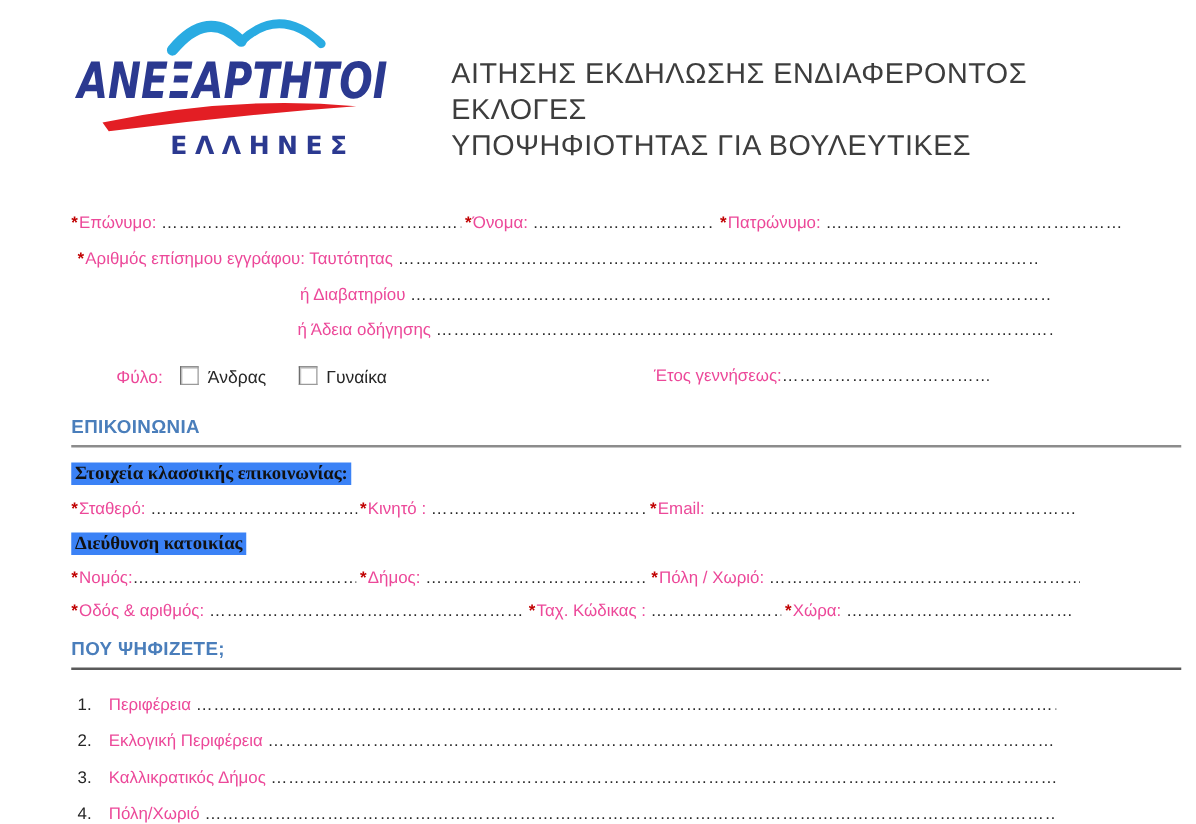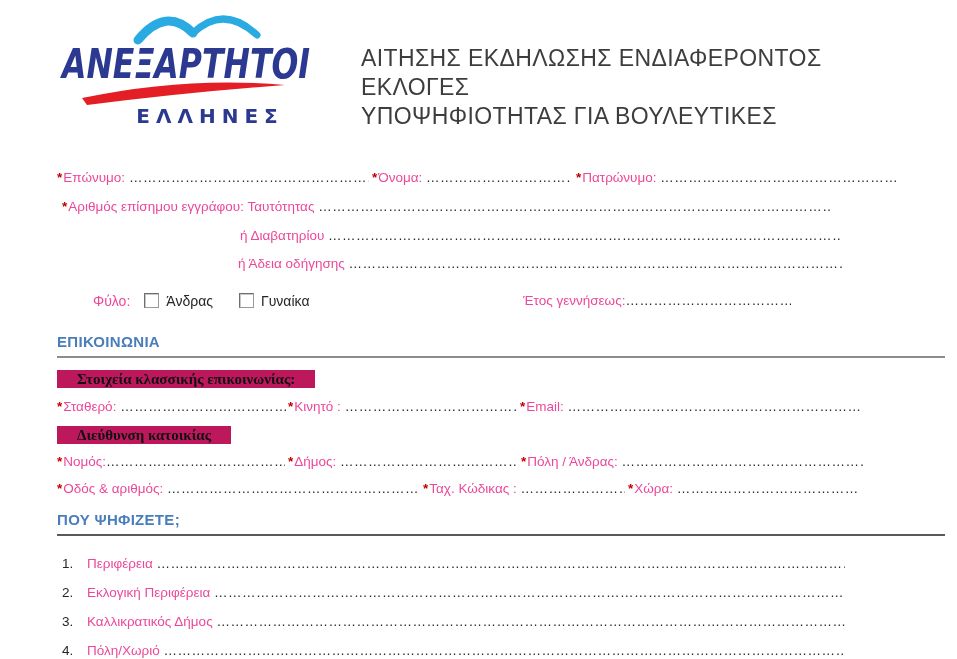--- a/index.html
+++ b/index.html
@@ -15,21 +15,21 @@
   .field{position:absolute;top:0;white-space:nowrap;overflow:hidden;height:19px;}
   .req{color:#c00000;font-weight:bold;margin-right:1px;}
   .lbl{color:#ec4899;}
   .dots{color:#262626;letter-spacing:0.5px;}
   
   .sec{position:absolute;left:57px;width:888px;font-size:15px;font-weight:bold;
        color:#4a7ebb;letter-spacing:0.3px;padding-bottom:6px;border-bottom:2px solid #8c8c8c;}
   .sec2{border-bottom:2px solid #5a5a5a;}
   .sub{position:absolute;left:57px;font-family:"Liberation Serif",serif;font-weight:bold;
        font-size:15px;color:#111;}
-  .sub .hl{background:#be185d;padding:1px 20px;text-align:right;}
+  .sub .hl{background:#3b82f6;padding:1px 3px;text-align:right;}
   
   .cb{display:inline-block;width:13px;height:13px;background:#fff;
       border:1px solid #9a9a9a;border-top-color:#6e6e6e;border-left-color:#6e6e6e;
       box-shadow:inset 1px 1px 0 #c9c9c9;vertical-align:-2px;}
   .gender span.glabel{margin-left:7px;}
   .gspace{display:inline-block;width:26px;}
   .g1space{display:inline-block;width:14px;}
   
   .vlist-item{position:absolute;left:57px;width:788px;height:20px;font-size:13.5px;
               white-space:nowrap;overflow:hidden;}
@@ -130,21 +130,21 @@
 
   <div class="row" style="top:454px;width:845px;">
     <span class="field" style="left:0;width:228px;">
       <span class="req">*</span><span class="lbl">Νομός:</span><span class="dots">………………………………………………………………………………………………………………………………………………………………………………………………</span>
     </span>
     <span class="field" style="left:231px;width:230px;">
       <span class="req">*</span><span class="lbl">Δήμος:</span>
       <span class="dots">………………………………………………………………………………………………………………………………………………………………………………………………</span>
     </span>
     <span class="field" style="left:464px;width:343px;">
-      <span class="req">*</span><span class="lbl">Πόλη / Άνδρας:</span>
+      <span class="req">*</span><span class="lbl">Πόλη / Χωριό:</span>
       <span class="dots">………………………………………………………………………………………………………………………………………………………………………………………………</span>
     </span>
   </div>
 
   <div class="row" style="top:481px;width:845px;">
     <span class="field" style="left:0;width:363px;">
       <span class="req">*</span><span class="lbl">Οδός &amp; αριθμός:</span>
       <span class="dots">………………………………………………………………………………………………………………………………………………………………………………………………</span>
     </span>
     <span class="field" style="left:366px;width:202px;">

